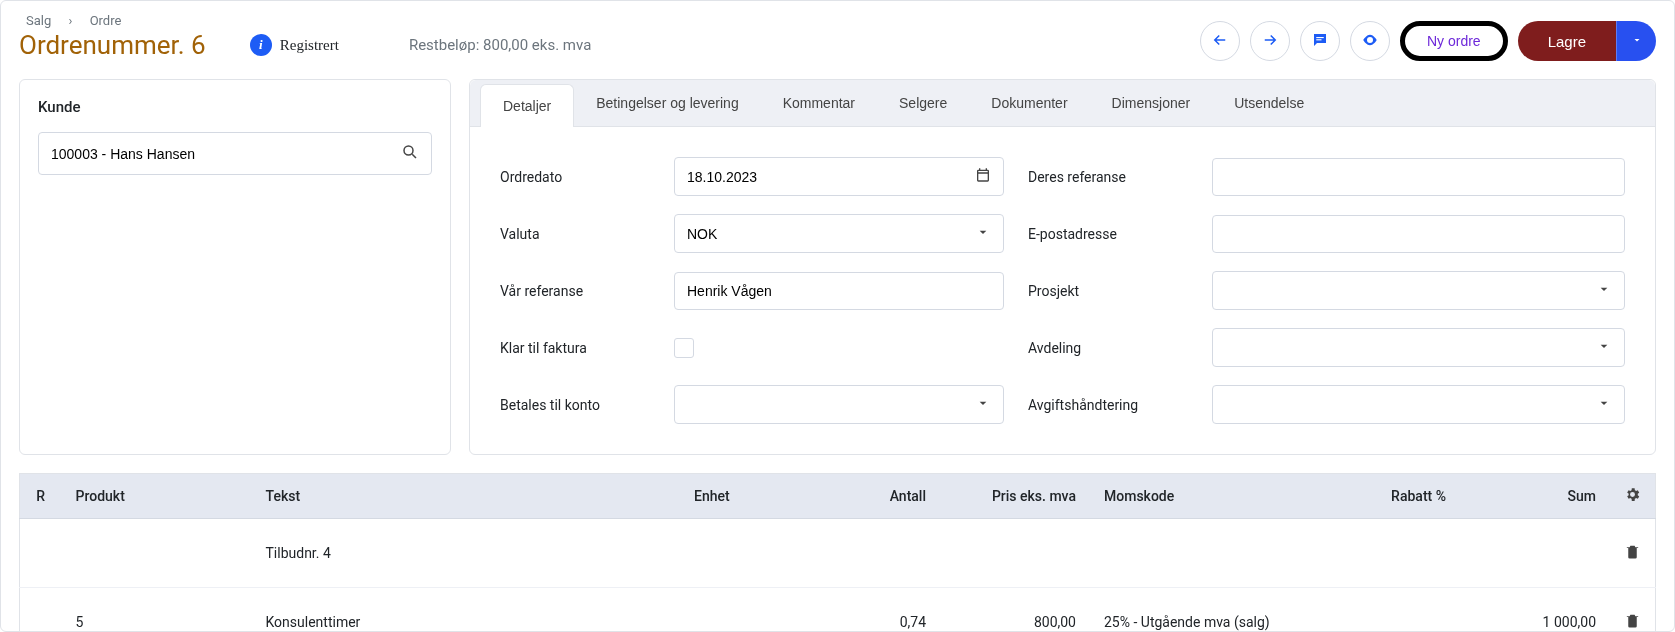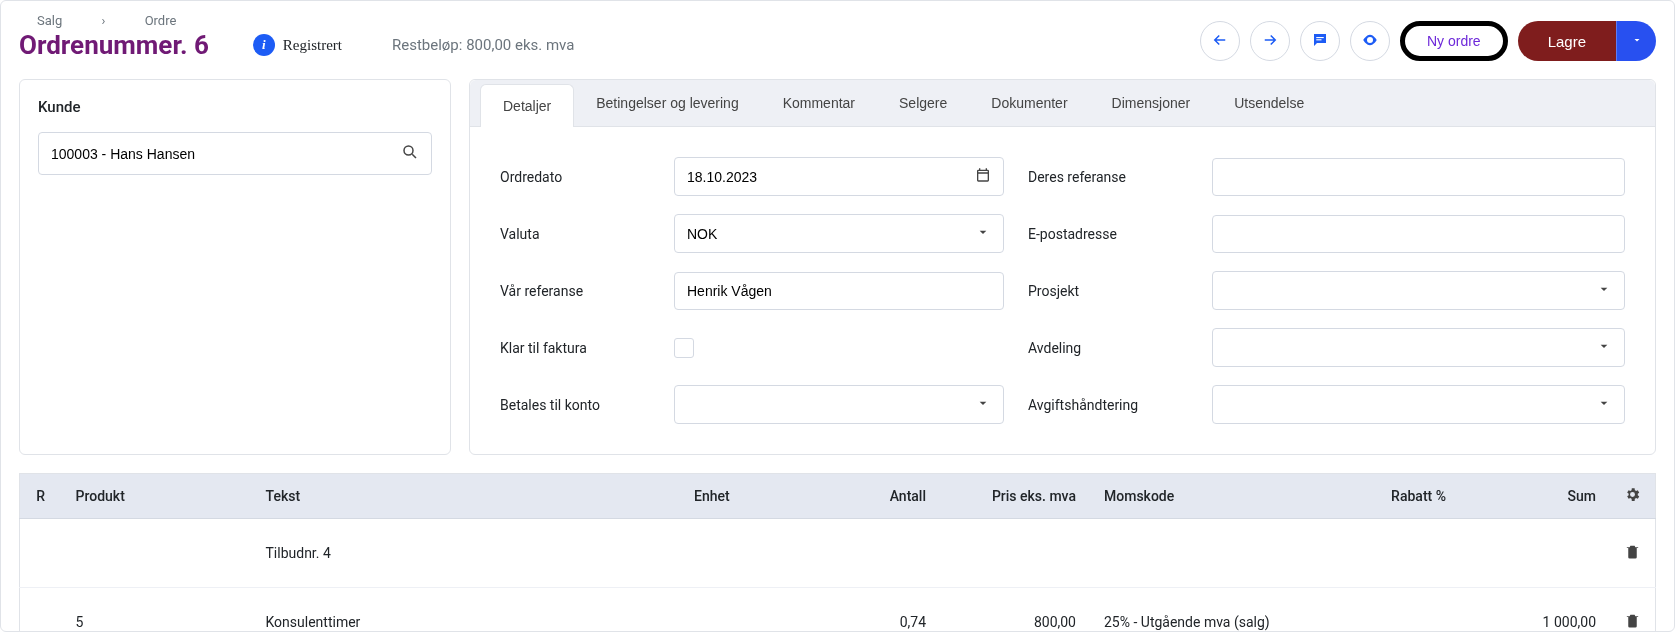--- a/index.html
+++ b/index.html
@@ -17,32 +17,32 @@
 
   
   .header {
     display: flex;
     align-items: center;
     padding: 10px 18px 18px 18px;
   }
   .header-left { display: flex; align-items: center; gap: 24px; }
   .title-block {}
   .breadcrumb { font-size: 13px; color: #6c757d; margin-bottom: 2px; }
-  .breadcrumb span { margin: 0 18px; }
-  .page-title { font-size: 26px; font-weight: 700; color: #701a75; }
+  .breadcrumb span { margin: 0 7px; }
+  .page-title { font-size: 26px; font-weight: 400; color: #a16207; }
   .status-block { display: flex; align-items: center; gap: 8px; margin-left: 20px; margin-top: 18px;}
   .info-badge {
     width: 22px; height: 22px; border-radius: 50%;
     background: #1d5cf5; color: #fff;
     display: flex; align-items: center; justify-content: center;
     font-size: 13px; font-weight: bold;
     font-family: Georgia, serif; font-style: italic;
   }
   .status-text { font-size: 15px; color: #212529; font-family: Liberation Serif, serif; }
-  .rest-amount { font-size: 15px; color: #6c757d; margin-left: 26px; margin-top: 18px;}
+  .rest-amount { font-size: 15px; color: #6c757d; margin-left: 46px; margin-top: 18px;}
 
   .header-actions {
     margin-left: auto;
     display: flex;
     align-items: center;
     gap: 10px;
     margin-top: 10px;
   }
   .icon-btn {
     width: 40px; height: 40px;

